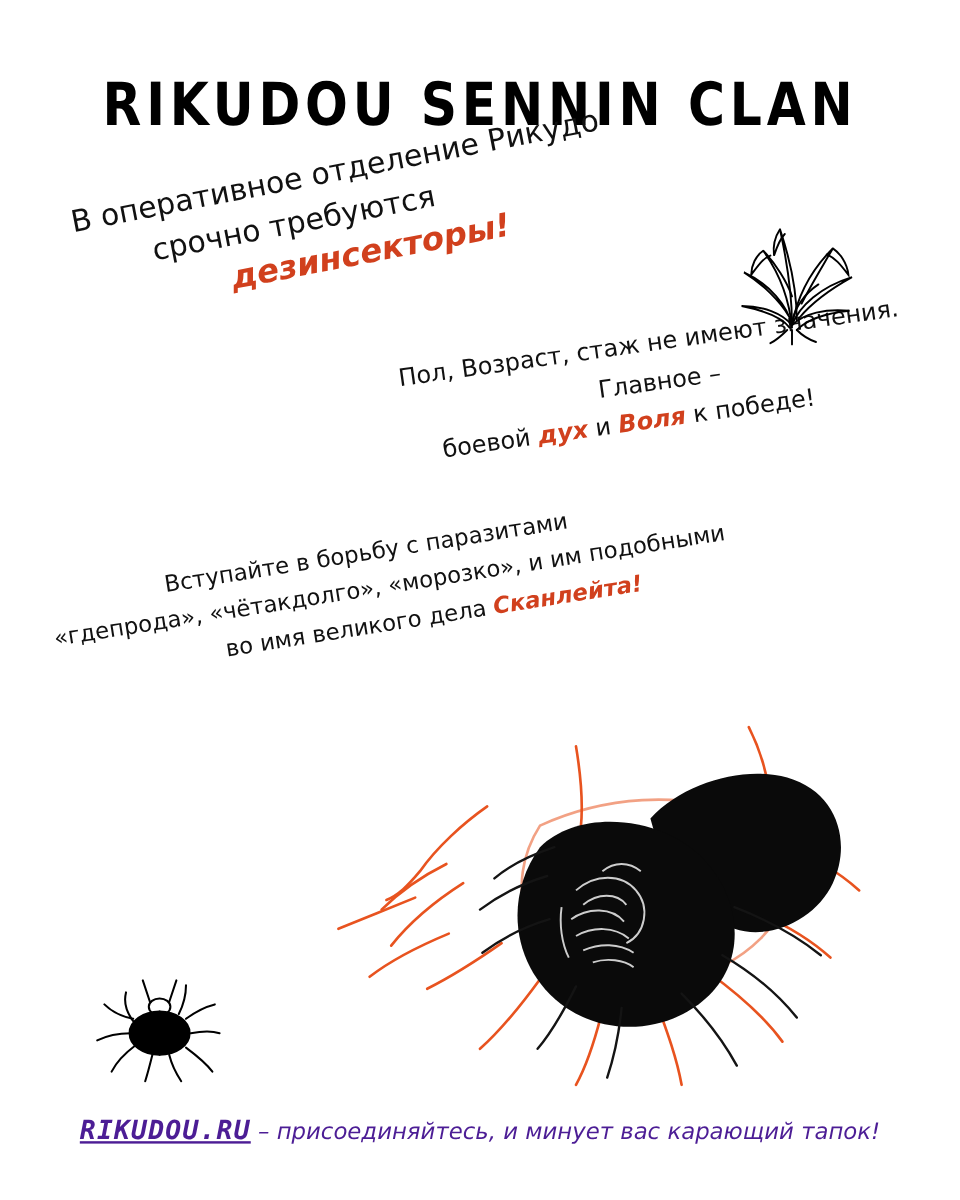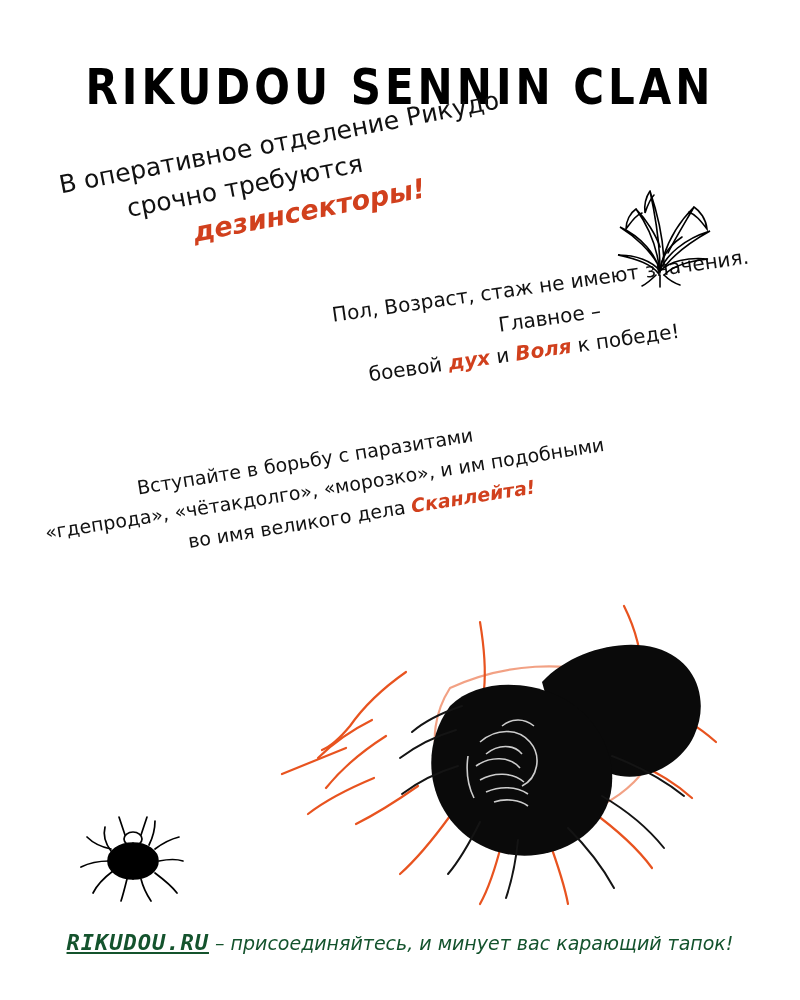--- a/index.html
+++ b/index.html
@@ -105,21 +105,21 @@
 
   
   .footer {
     position: absolute;
     left: 0;
     top: 930px;
     width: 800px;
     text-align: center;
     font-family: "DejaVu Serif", serif;
     font-size: 19px;
-    color: #14532d;
+    color: #4c1d95;
   }
   .footer .site {
     font-family: "DejaVu Sans Mono", monospace;
     font-weight: bold;
     font-style: italic;
     font-size: 22px;
     text-decoration: underline;
     letter-spacing: 1px;
   }
   .footer .tail {

